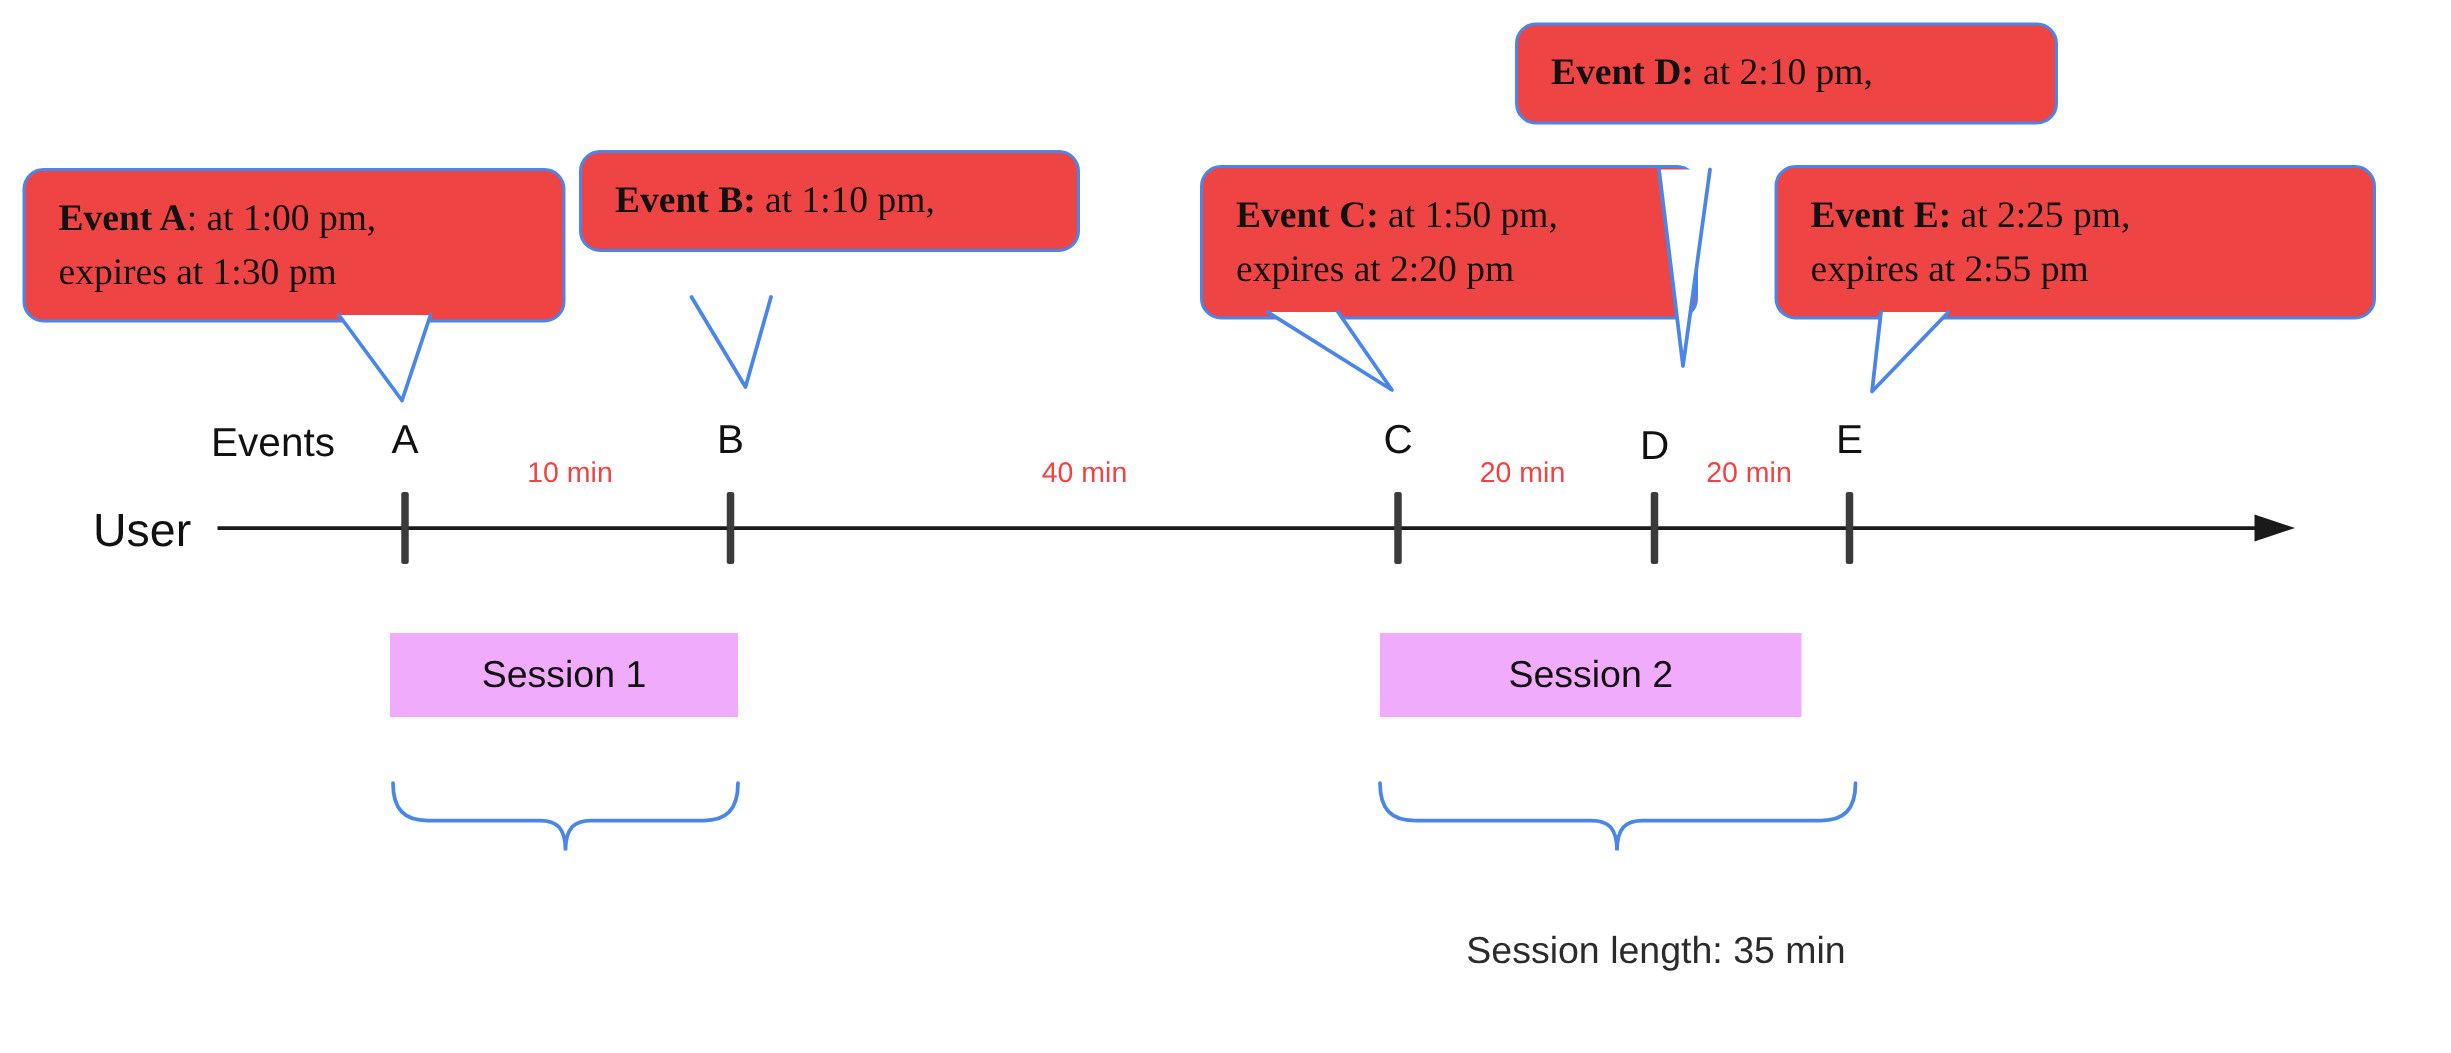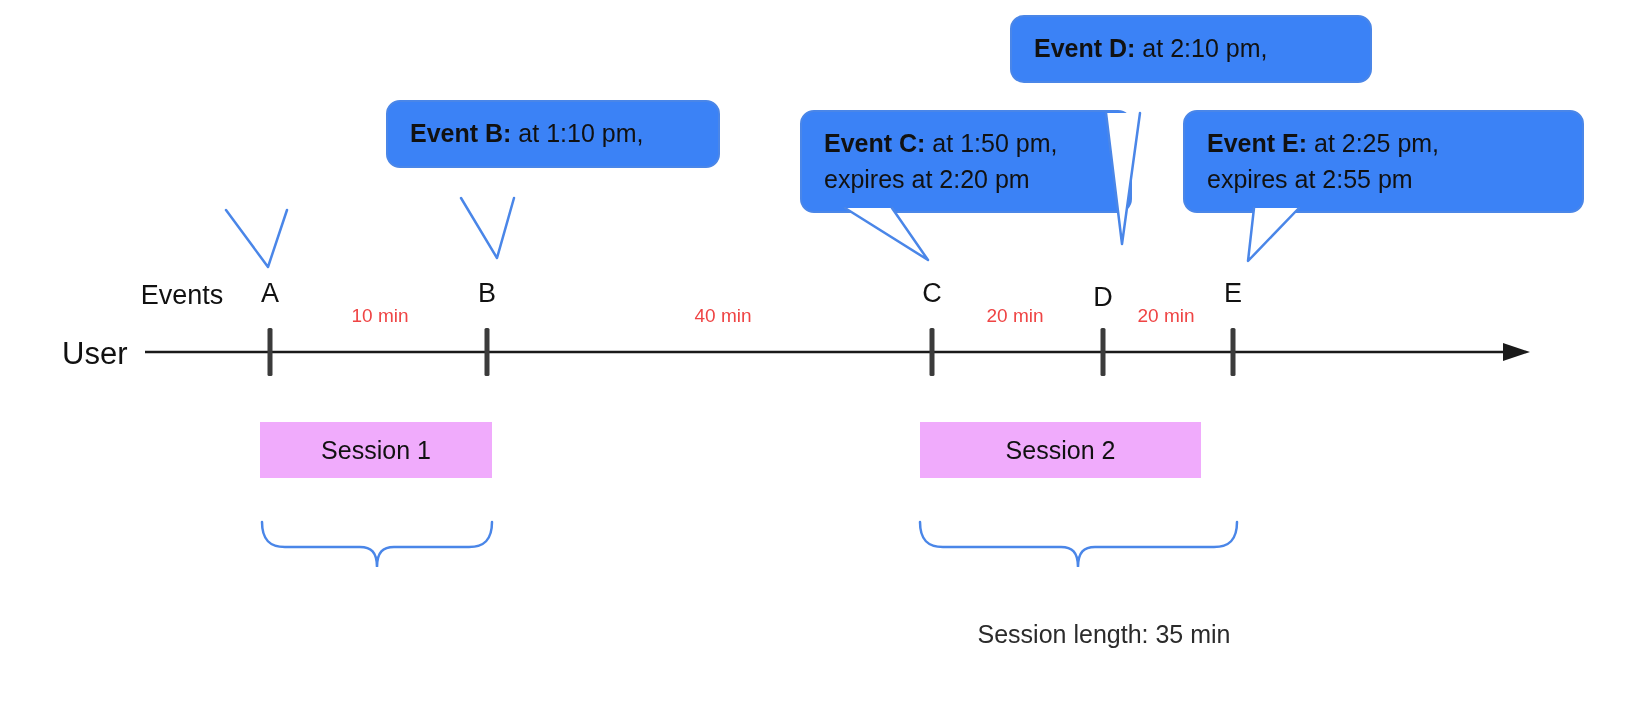--- a/index.html
+++ b/index.html
@@ -9,28 +9,29 @@
     height: 702px;
     background: #ffffff;
     font-family: "Liberation Sans", "DejaVu Sans", sans-serif;
     color: #111111;
     overflow: hidden;
   }
   
   .bubble {
     position: absolute;
     box-sizing: border-box;
-    background: #3b82f6;
+    background: #ef4444;
     border: 2.5px solid #4a86e8;
     border-radius: 14px;
     padding: 14px 22px;
     font-size: 25px;
     line-height: 1.42;
     color: #111111;
     z-index: 2;
+    font-family: Liberation Serif, serif;
   }
   .bubble b { font-weight: 700; }
   
   .overlay {
     position: absolute;
     left: 0; top: 0;
     width: 1634px; height: 702px;
     z-index: 5;
     pointer-events: none;
   }
@@ -52,20 +53,24 @@
     font-size: 25px;
     color: #111;
     z-index: 1;
   }
 </style>
 </head>
 <body>
 
 <div class="canvas">
 
+  <div class="bubble" style="left:15px;  top:112px; width:362px;">
+    <b>Event A</b><span>: at 1:00 pm,</span><br>
+    <span>expires at 1:30 pm</span>
+  </div>
 
   <div class="bubble" style="left:386px; top:100px; width:334px;">
     <b>Event B:</b><span> at 1:10 pm,</span><br>
   </div>
 
   <div class="bubble" style="left:800px; top:110px; width:332px;">
     <b>Event C:</b><span> at 1:50 pm,</span><br>
     <span>expires at 2:20 pm</span>
   </div>
 

